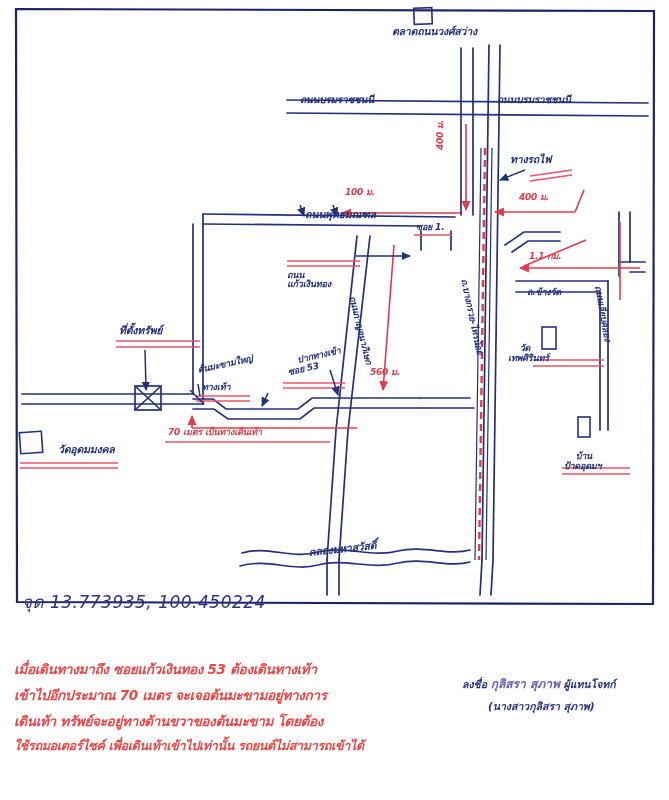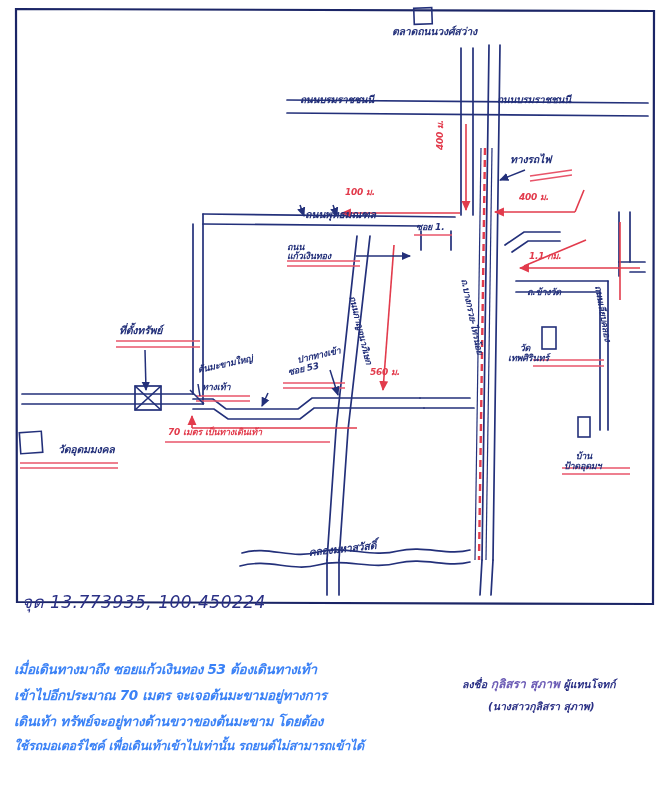--- a/index.html
+++ b/index.html
@@ -33,21 +33,21 @@
   #footer{position:absolute;left:0;top:618px;width:669px;height:182px;}
   .ftitle{
     position:absolute;left:44px;top:14px;
     font-size:13px;font-style:italic;font-weight:600;color:#2b2f86;
     border-bottom:2px solid #ef6a7c;
     box-shadow:0 4px 0 -2px #ef6a7c;
     padding-bottom:2px;
   }
   .fline{
     position:absolute;left:14px;
-    font-size:13.5px;font-style:italic;font-weight:600;color:#3b82f6;
+    font-size:13.5px;font-style:italic;font-weight:600;color:#ef4444;
     letter-spacing:-0.3px;
   }
   .cert{
     position:absolute;
     font-size:10.5px;font-style:italic;font-weight:600;color:#2b3186;
     white-space:nowrap;
   }
   .sig{
     font-family:"DejaVu Serif","Liberation Serif",serif;
     color:#6b5bb5;font-style:italic;font-weight:700;font-size:12px;
@@ -217,21 +217,21 @@
 
   <div class="lbl hand sm ink-red" style="left:519px;top:193px;">400 ม.</div>
 
   <div class="lbl hand md ink-blue" style="left:510px;top:154px;">ทางรถไฟ</div>
 
   <div class="lbl hand md ink-blue" style="left:305px;top:209px;">ถนนพุทธมณฑล</div>
 
   <div class="lbl hand sm ink-blue" style="left:416px;top:223px;">ซอย 1.</div>
 
   <div class="lbl hand sm ink-blue" style="left:287px;top:243px;">
-    <div style="white-space:pre;">ถนน
+    <div style="white-space:pre;margin-top:28px;">ถนน
 แก้วเงินทอง</div>
   </div>
 
   <div class="lbl hand sm ink-red" style="left:529px;top:252px;">1.1 กม.</div>
 
   <div class="lbl hand sm ink-blue" style="left:527px;top:288px;">ถ.ข้างวัด</div>
 
   <div class="lbl hand sm ink-blue" style="left:468px;top:278px;transform:rotate(78deg);">ถ.บางกรวย-ไทรน้อย</div>
 
   <div class="lbl hand sm ink-blue" style="left:602px;top:285px;transform:rotate(80deg);">ถนนเลียบคลอง</div>

